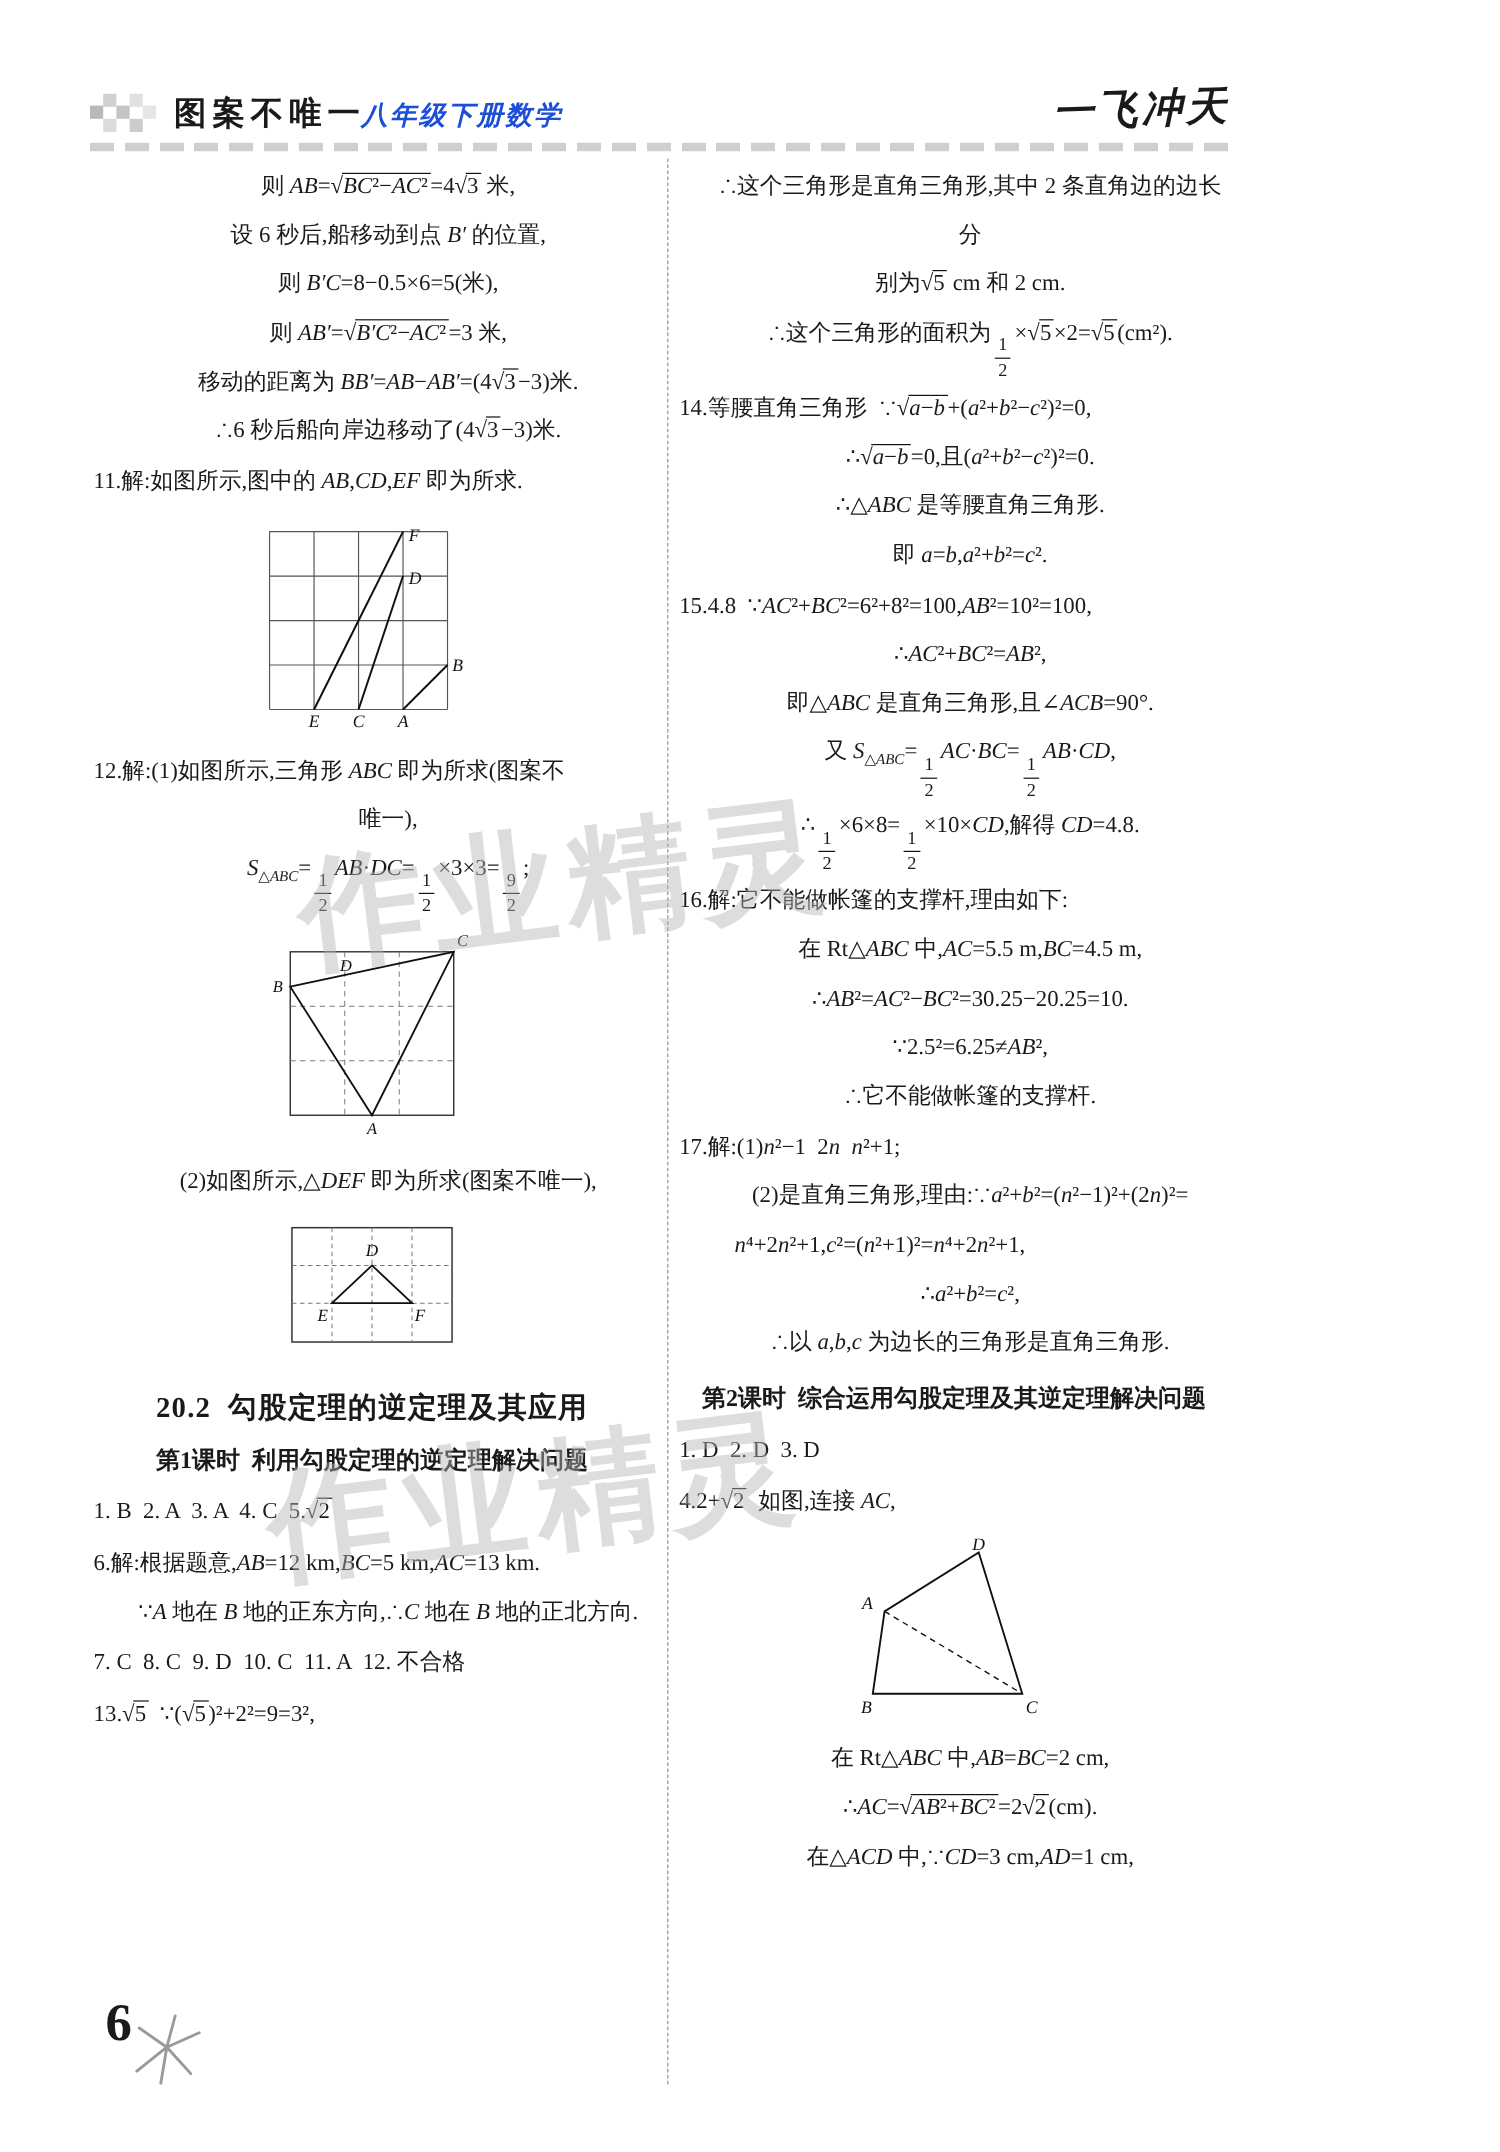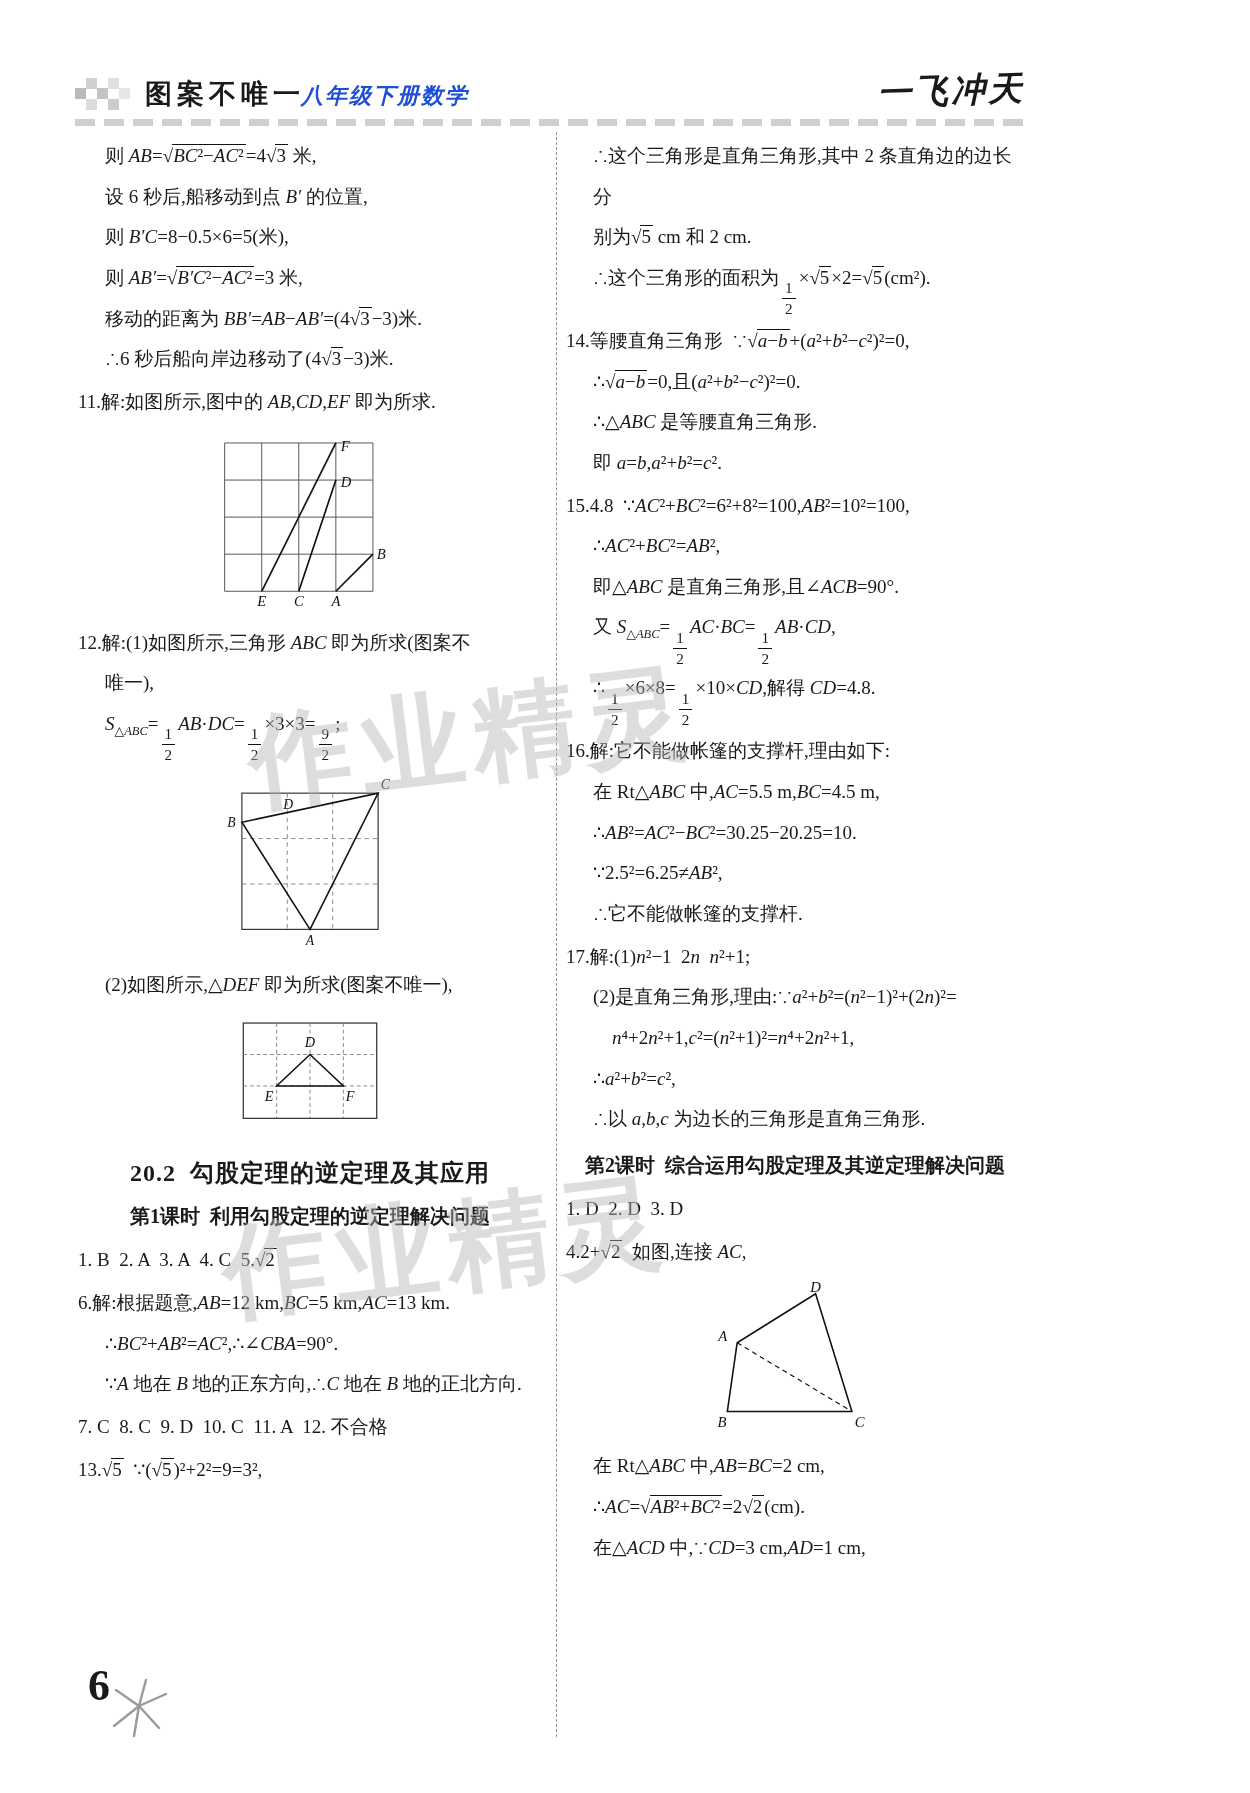--- a/index.html
+++ b/index.html
@@ -14,21 +14,21 @@
   .brand{position:absolute;right:0;top:-8px;font-size:34px;font-weight:bold;font-style:italic;letter-spacing:3px;transform:rotate(-2deg);}
   .rule{position:absolute;left:75px;top:119px;width:950px;height:7px;background:repeating-linear-gradient(90deg,#cfcfcf 0 20px,transparent 20px 29px);}
   .divider{position:absolute;left:556px;top:132px;height:1605px;border-left:1.6px dashed #8f8f8f;}
 
   
   .col{position:absolute;top:136px;font-size:19px;}
   .col.left{left:78px;width:464px;}
   .col.right{left:566px;width:458px;}
   .blk{margin:0 0 2px 0;}
   .ln{white-space:pre-wrap;line-height:2.14;}
-  .in1{padding-left:27px;}
+  .in1{padding-left:27px;text-align:center;}
   .in2{padding-left:46px;}
   b{font-weight:normal;}
   i{font-style:italic;}
   sub{font-size:0.66em;}
 
   
   .sq{white-space:nowrap;}
   .sq .ov{border-top:1.3px solid #111;padding:0 2px 0 1px;margin-left:-1px;}
   .frac{display:inline-flex;flex-direction:column;align-items:center;vertical-align:-0.62em;font-size:0.8em;line-height:1.3;margin:0 3px;}
   .frac .fn{border-bottom:1.2px solid #111;padding:0 3px;}
@@ -164,21 +164,20 @@
     </g>
   </svg>
 </div>
       <div class="h1">20.2  勾股定理的逆定理及其应用</div>
       <div class="h2">第1课时  利用勾股定理的逆定理解决问题</div>
       <div class="blk">
         <div class="ln in0"><b>1.</b> B  <b>2.</b> A  <b>3.</b> A  <b>4.</b> C  <b>5.</b><span class="sq">√<span class="ov">2</span></span></div>
       </div>
       <div class="blk">
         <div class="ln in0"><b>6.解:</b>根据题意,<i>AB</i>=12 km,<i>BC</i>=5 km,<i>AC</i>=13 km.</div>
-        <div class="ln in1">∴<i>BC</i>²+<i>AB</i>²=<i>AC</i>²,∴∠<i>CBA</i>=90°.</div>
         <div class="ln in1">∵<i>A</i> 地在 <i>B</i> 地的正东方向,∴<i>C</i> 地在 <i>B</i> 地的正北方向.</div>
       </div>
       <div class="blk">
         <div class="ln in0"><b>7.</b> C  <b>8.</b> C  <b>9.</b> D  <b>10.</b> C  <b>11.</b> A  <b>12.</b> 不合格</div>
       </div>
       <div class="blk">
         <div class="ln in0"><b>13.</b><span class="sq">√<span class="ov">5</span></span>  ∵(<span class="sq">√<span class="ov">5</span></span>)²+2²=9=3²,</div>
       </div>
     </main>
   <main class="col right">

